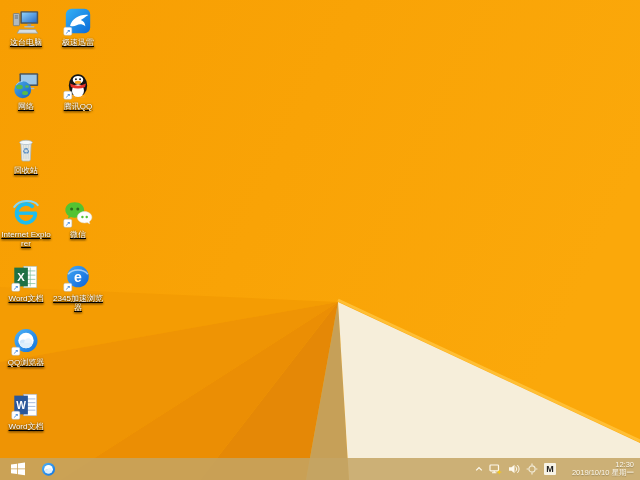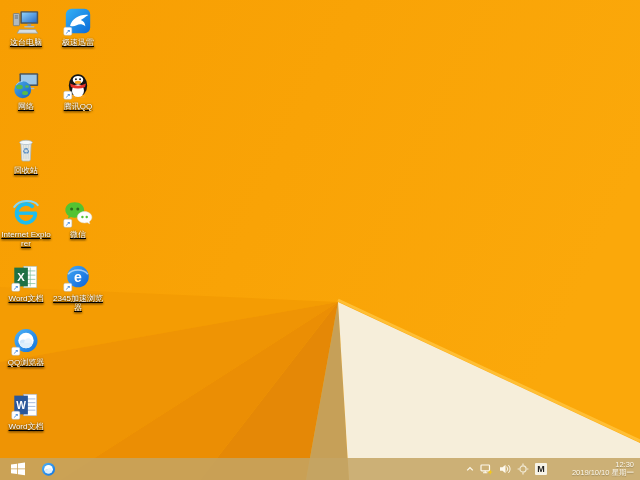--- a/index.html
+++ b/index.html
@@ -21,21 +21,21 @@
            background:rgba(196,164,100,.85);display:flex;align-items:center;}
   .tb-btn{height:22px;display:flex;align-items:center;justify-content:center;}
   #start-button{width:32px;margin-left:2px;}
   #task-qq-browser{width:28px;}
   .spacer{flex:1;}
   #tray{display:flex;align-items:center;gap:6px;padding-right:6px;}
   .tray-ic{display:flex;align-items:center;justify-content:center;}
   #ime-box{width:12px;height:12px;background:#f7f3e6;color:#222;font-size:9px;font-weight:bold;
            display:flex;align-items:center;justify-content:center;border-radius:1px;}
   #clock{text-align:right;font-size:7.5px;line-height:8.5px;color:#fdf9ee;
-         text-shadow:0 1px 1px rgba(0,0,0,.25);margin-left:19px;}
+         text-shadow:0 1px 1px rgba(0,0,0,.25);margin-left:10px;}
 </style>
 </head>
 <body>
 
 <div id="stage">
 
   <svg id="wallpaper" viewBox="0 0 640 480" preserveAspectRatio="none">
     <defs>
       <linearGradient id="bg" x1="0" y1="0" x2="1" y2="0.35">
         <stop offset="0" stop-color="#f79e02"></stop>

